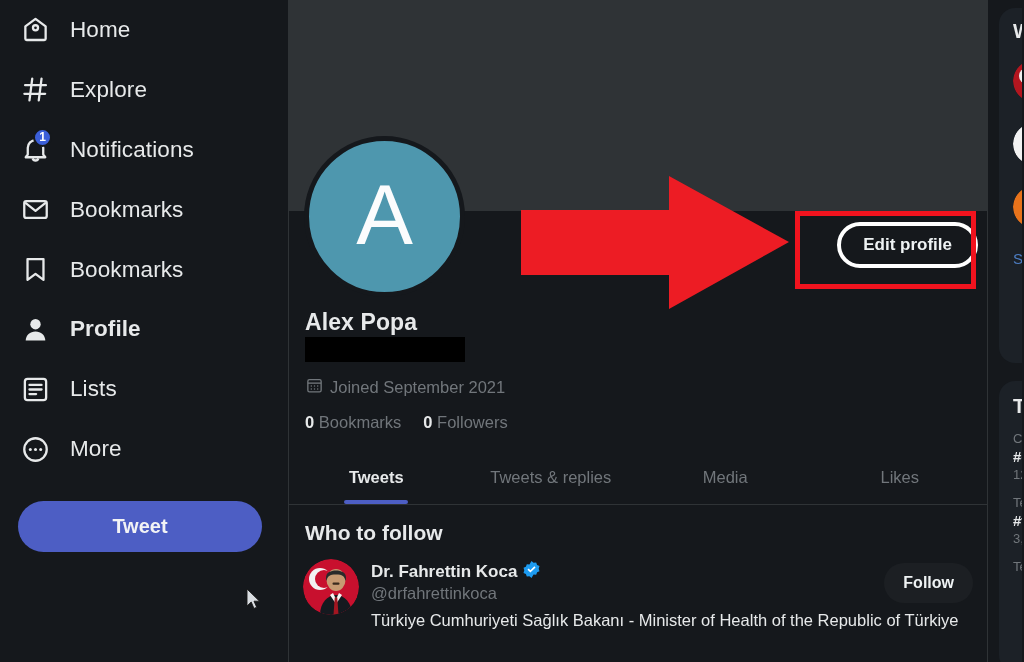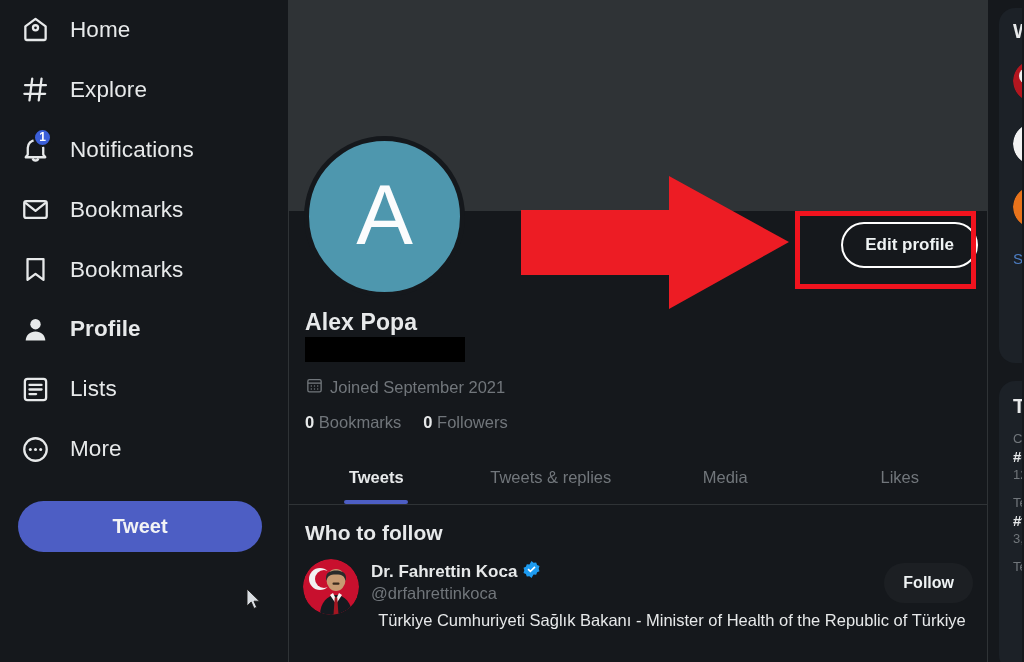--- a/index.html
+++ b/index.html
@@ -106,21 +106,21 @@
     margin-top: -4px;
   }
   .edit-profile-wrap {
     position: absolute;
     right: 9px; top: 11px;
   }
   .edit-profile-btn {
     height: 46px;
     padding: 0 22px;
     border-radius: 26px;
-    border: 2px solid #ffffff;
+    border: 4px solid #ffffff;
     background: transparent;
     color: #eff3f4;
     font-size: 17px; font-weight: bold;
     cursor: pointer;
     font-family: "Liberation Sans", sans-serif;
     display: flex; align-items: center;
   }
   .red-highlight {
     position: absolute;
     left: 795px; top: 211px;
@@ -220,21 +220,20 @@
   }
   .verified { display: block; }
   .wtf-handle {
     font-size: 16.5px; color: #71767b;
     margin-top: 1px;
   }
   .wtf-bio {
     font-size: 16.5px; color: #e7e9ea;
     margin-top: 7px;
     line-height: 1.32;
-    text-align: center;
   }
   .follow-btn {
     position: absolute;
     right: 14px; top: 12px;
     height: 40px; padding: 0 19px;
     border-radius: 22px;
     background: #1c1f23;
     color: #eff3f4;
     font-size: 16px; font-weight: bold;
     border: none; cursor: pointer;

